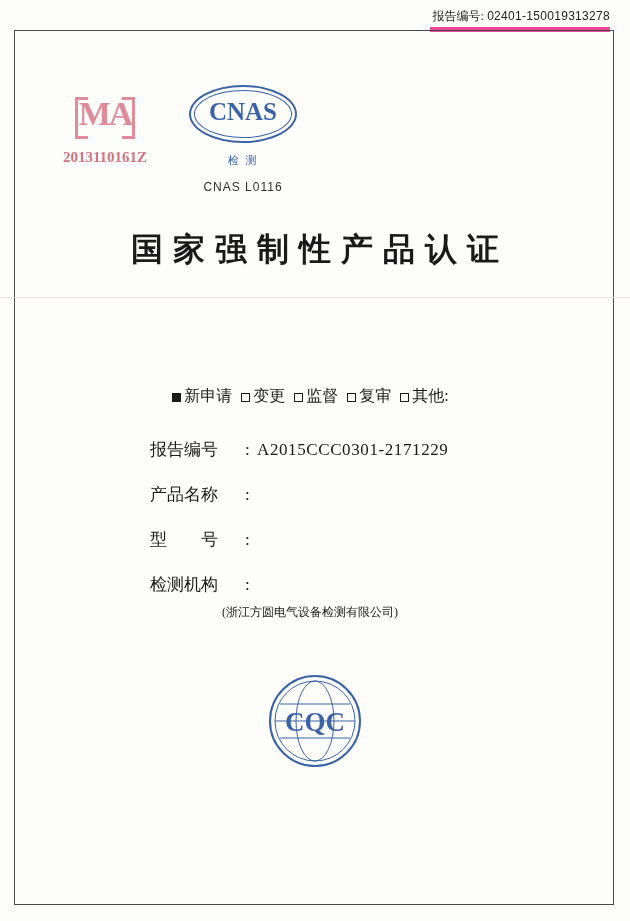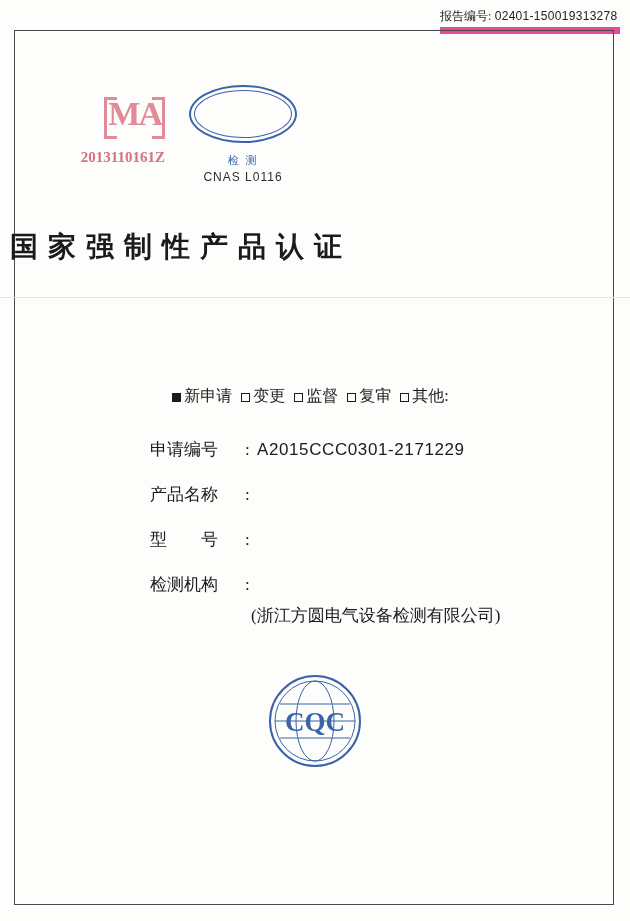--- a/index.html
+++ b/index.html
@@ -19,28 +19,28 @@
     position: absolute;
     left: 0; top: 0;
     width: 630px;
     height: 921px;
     background: #fdfdfb;
   }
   
   .report-no {
     position: absolute;
     top: 8px;
-    left: 440px;
+    left: 430px;
     width: 180px;
     font-size: 12px;
     font-family: "Liberation Sans", sans-serif;
     color: #222;
     letter-spacing: 0px;
-    text-align: left;
-    border-bottom: 7px solid #ec4899;
+    text-align: right;
+    border-bottom: 5px solid #ec4899;
     padding-bottom: 2px;
   }
   .report-no .label {
     font-family: "Liberation Serif", serif;
   }
   .report-no .value {
     font-family: "Liberation Sans", sans-serif;
     letter-spacing: 0.3px;
   }
 
@@ -54,21 +54,21 @@
     border: 1px solid #4a4a4a;
     box-sizing: border-box;
   }
 
   
   .cma-block {
     position: absolute;
     left: 45px;
     top: 95px;
     width: 120px;
-    text-align: right;
+    text-align: center;
   }
   .cma-logo {
     font-family: "Liberation Serif", serif;
     font-size: 34px;
     font-weight: bold;
     color: #e08b97;
     letter-spacing: -2px;
     line-height: 1;
     position: relative;
     display: inline-block;
@@ -138,34 +138,34 @@
     color: #3a63a8;
     letter-spacing: 0px;
   }
   .cnas-sub {
     margin-top: 10px;
     font-size: 11px;
     color: #3a63a8;
     letter-spacing: 2px;
   }
   .cnas-code {
-    margin-top: 2px;
+    margin-top: 12px;
     font-family: "Liberation Sans", sans-serif;
     font-size: 12px;
     color: #2f2f2f;
     letter-spacing: 1px;
   }
 
   
   .title-main {
     position: absolute;
     left: 0; right: 0;
     top: 228px;
-    text-align: left;
-    font-size: 28px;
+    text-align: center;
+    font-size: 32px;
     font-weight: bold;
     letter-spacing: 10px;
     color: #1a1a1a;
     text-indent: 10px;
   }
   .title-sub {
     position: absolute;
     left: 0; right: 0;
     top: 310px;
     text-align: center;
@@ -235,28 +235,28 @@
   .field-colon {
     flex: 0 0 12px;
     text-align: left;
   }
   .field-value {
     flex: 1;
     font-size: 17px;
     letter-spacing: 0.3px;
   }
   .field-value.ascii {
-    font-family: Liberation Sans, sans-serif;
+    font-family: Liberation Serif, serif;
     letter-spacing: 0.6px;
   }
   .field-value-second {
-    margin-left: 101px;
+    margin-left: 72px;
     margin-top: -14px;
     margin-bottom: 20px;
-    font-size: 17px;
+    font-size: 12px;
   }
 
   
   .cqc {
     position: absolute;
     left: 50%;
     transform: translateX(-50%);
     top: 674px;
     width: 94px;
     height: 94px;
@@ -279,20 +279,21 @@
 
   <div class="cma-block">
     <div class="cma-logo">MA</div>
     <div class="cma-number">2013110161Z</div>
   </div>
 
   <div class="cnas-block">
     <div class="cnas-oval">
       <div class="ring"></div>
       <div class="ring inner"></div>
+      <div class="txt">CNAS</div>
     </div>
     <div class="cnas-sub">检 测</div>
     <div class="cnas-code">CNAS L0116</div>
   </div>
 
   <div class="title-main">国家强制性产品认证</div>
 
   <div class="checkbox-row">
     <span class="opt">
       <span class="box checked"></span><span>新申请</span>
@@ -303,21 +304,21 @@
     </span><span class="opt">
       <span class="box"></span><span>复审</span>
     </span><span class="opt">
       <span class="box"></span><span>其他:</span>
     </span>
   </div>
 
   <div class="fields">
 
     <div class="field-row">
-      <span class="field-label">申请编号</span>
+      <span class="field-label">报告编号</span>
       <span class="field-colon">:</span>
       <span class="field-value ascii">A2015CCC0301-2171229</span>
     </div>
 
     <div class="field-row">
       <span class="field-label">产品名称</span>
       <span class="field-colon">:</span>
     </div>
 
     <div class="field-row">

